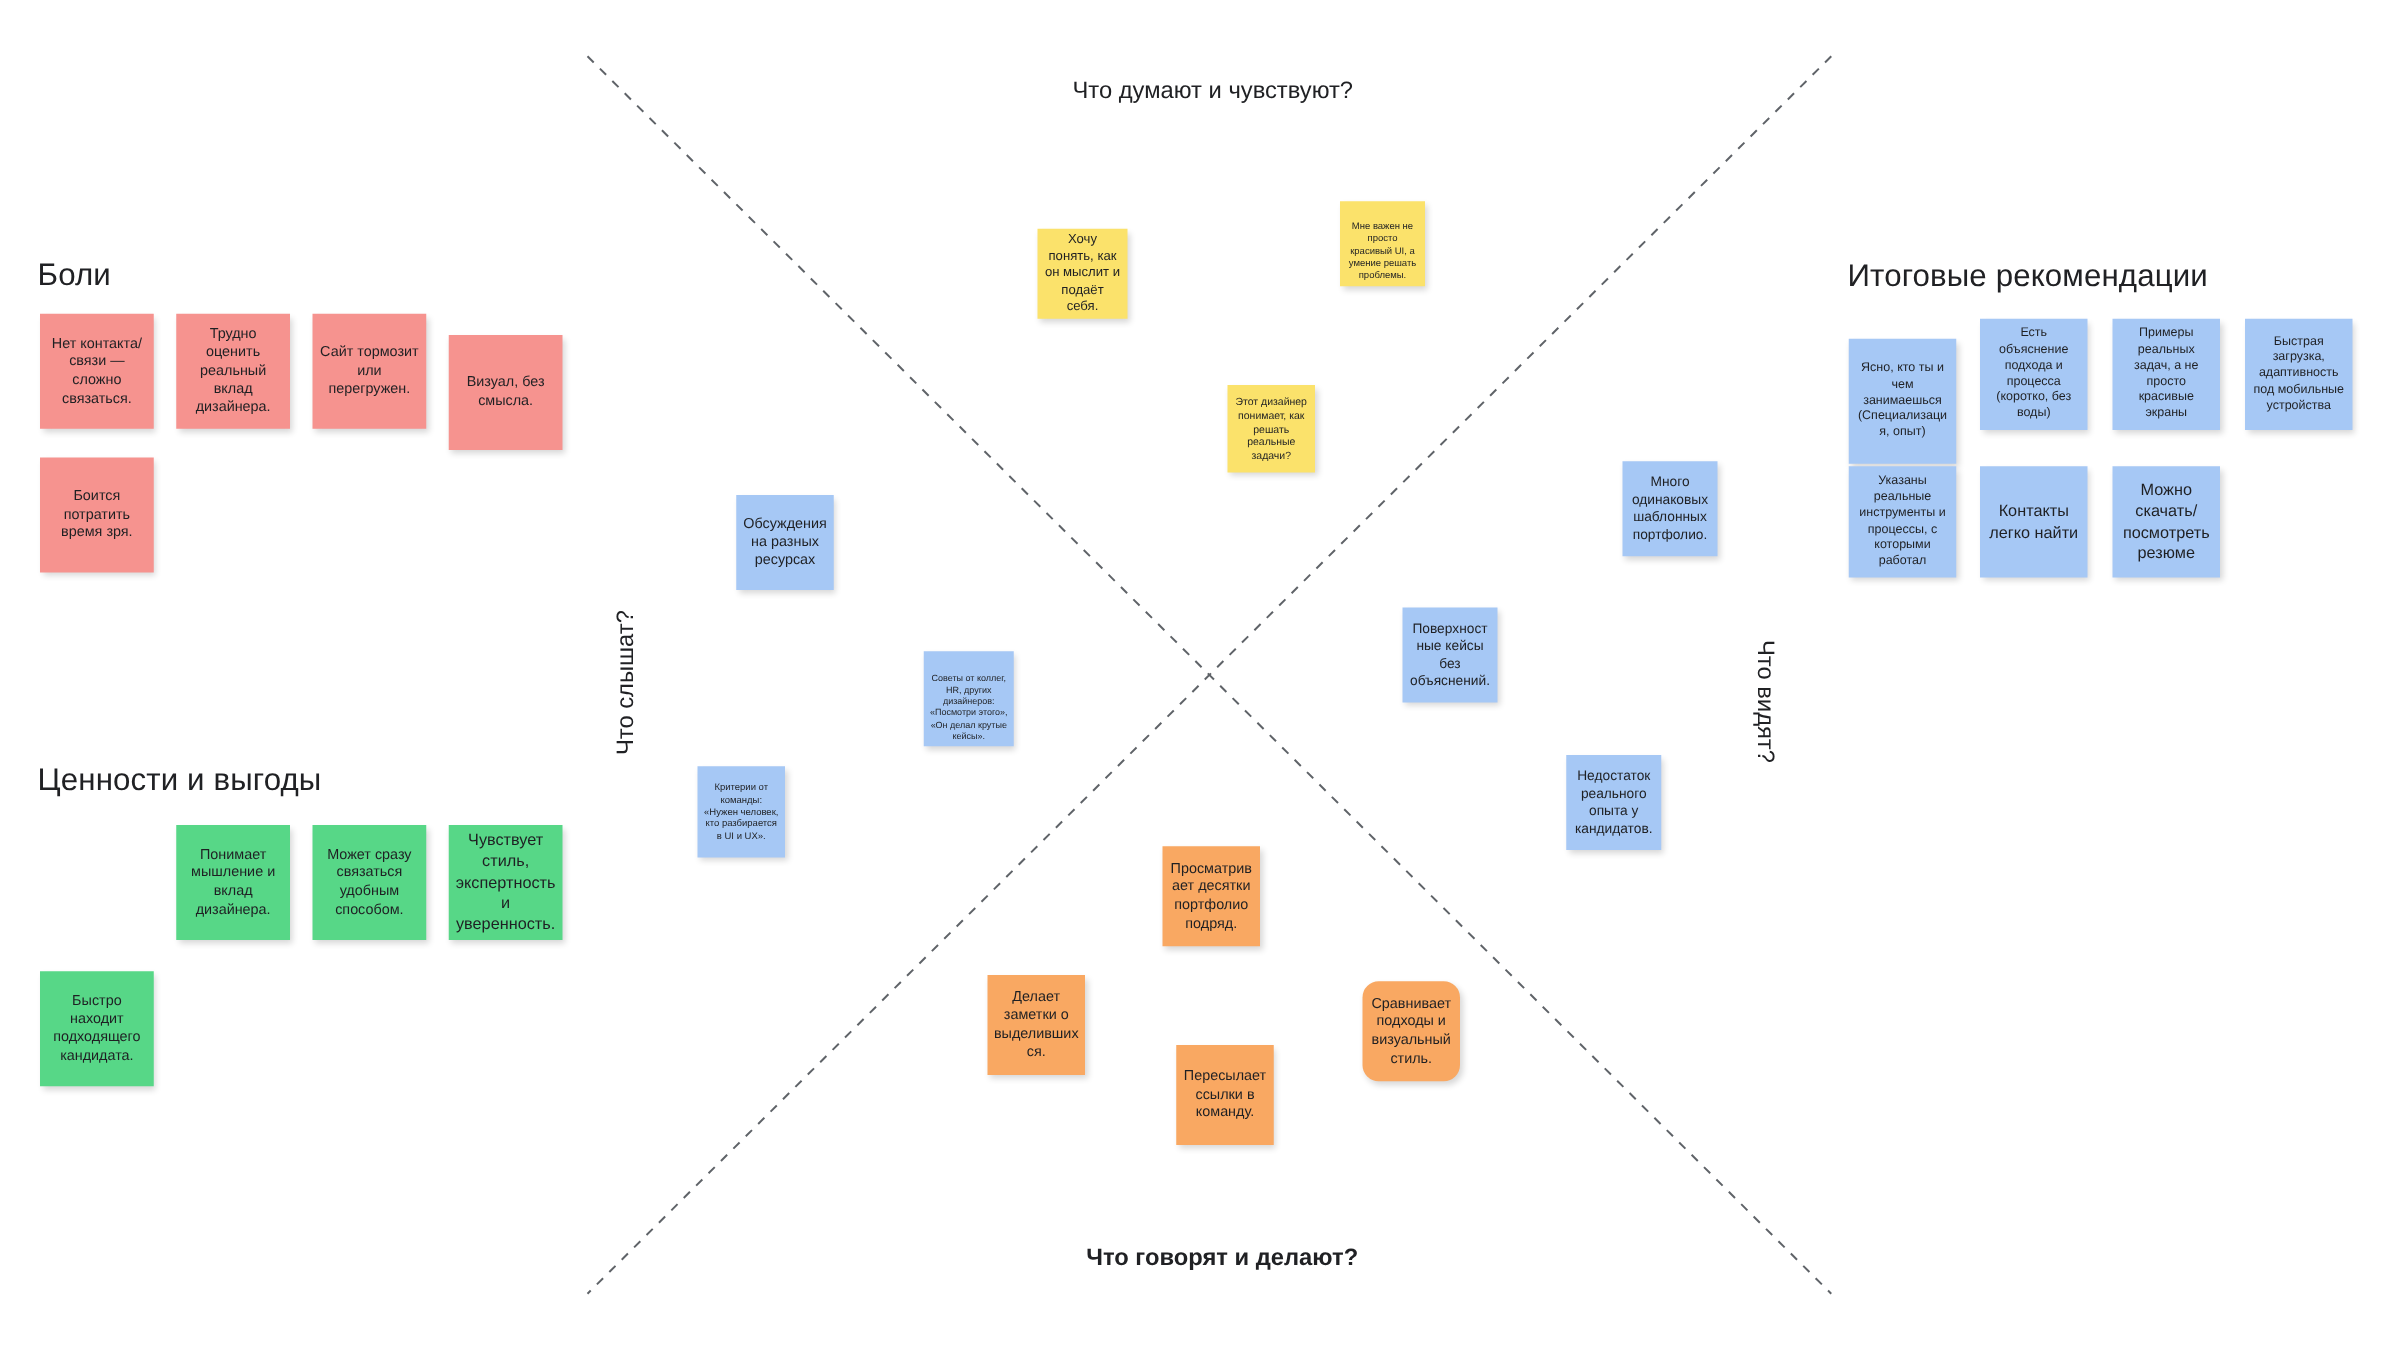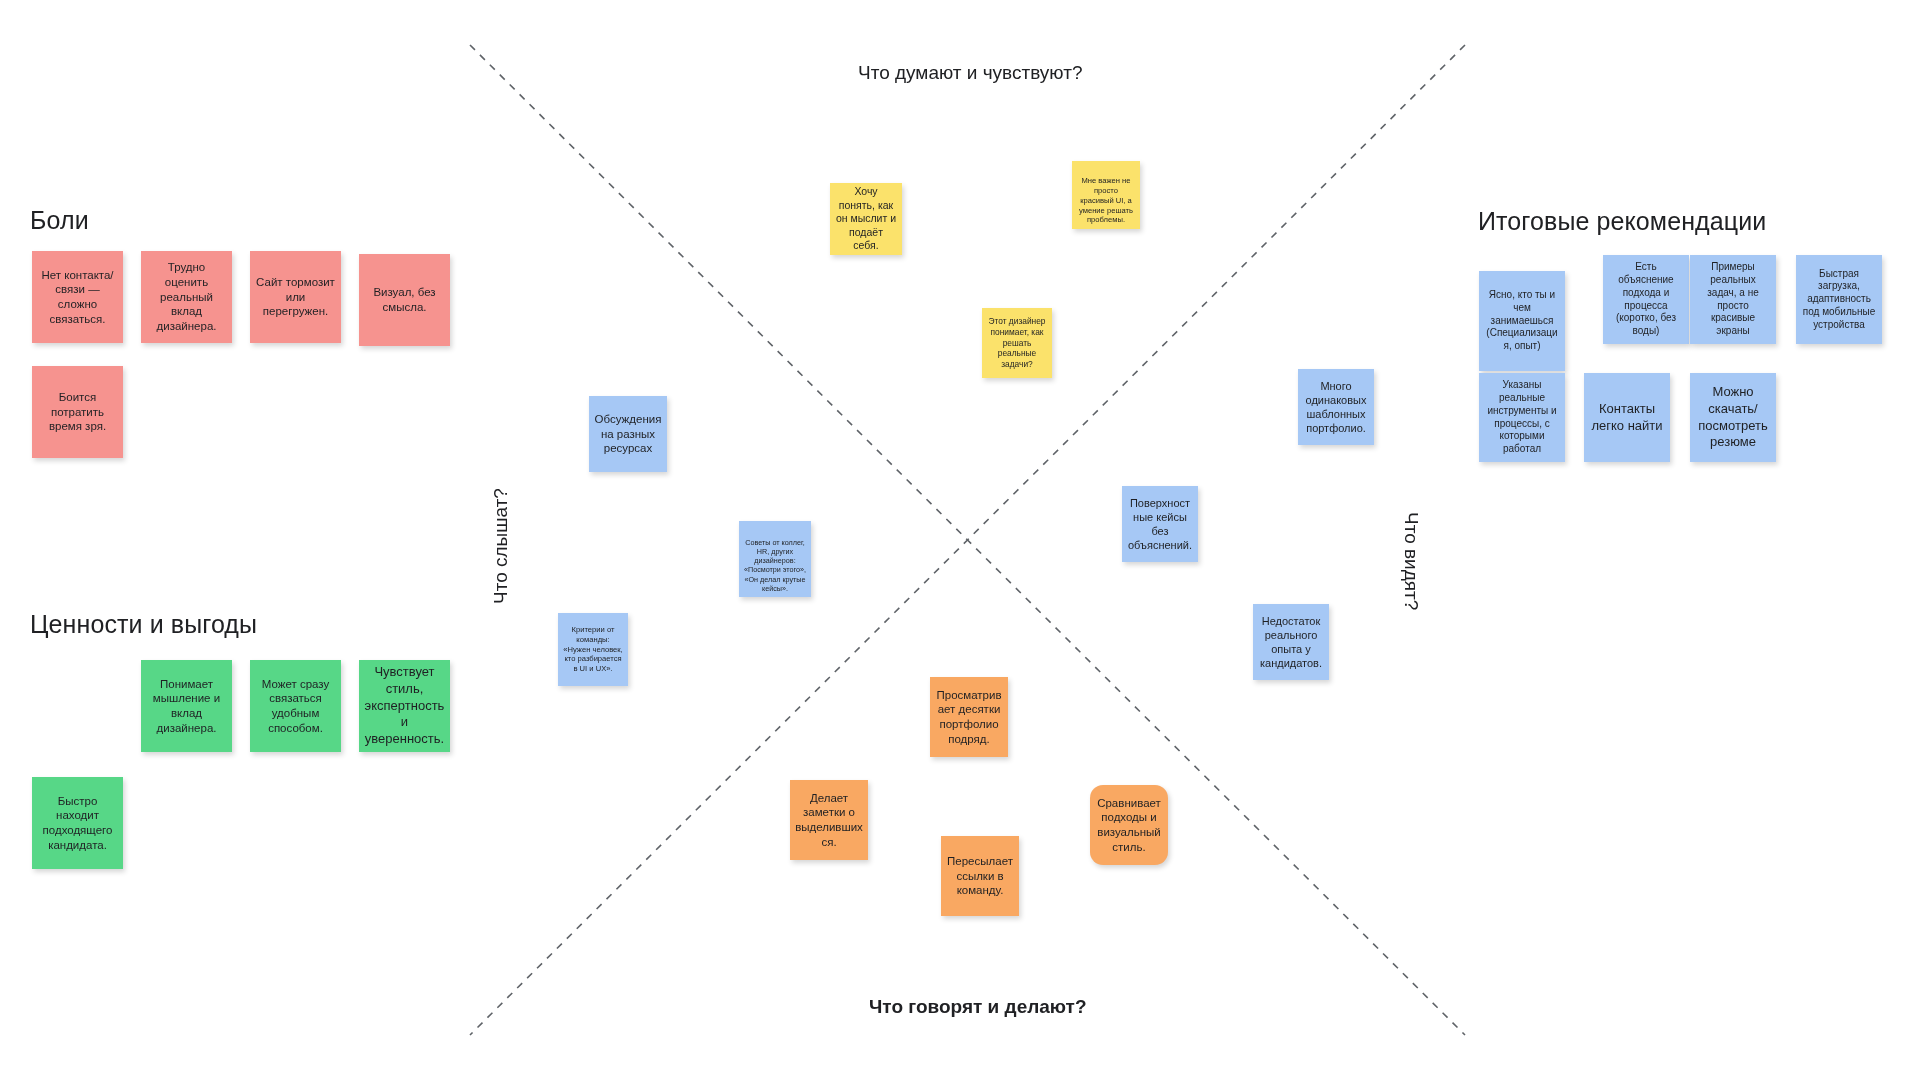--- a/index.html
+++ b/index.html
@@ -107,21 +107,21 @@
 
   <div class="note c-pink" style="left:32px; top:251px; width:91px; height:92px; font-size:11.5px;">
     <span>Нет контакта/ связи — сложно связаться.</span>
   </div>
   <div class="note c-pink" style="left:141px; top:251px; width:91px; height:92px; font-size:11.5px;">
     <span>Трудно оценить реальный вклад дизайнера.</span>
   </div>
   <div class="note c-pink" style="left:250px; top:251px; width:91px; height:92px; font-size:11.5px;">
     <span>Сайт тормозит или перегружен.</span>
   </div>
-  <div class="note c-pink" style="left:359px; top:254px; width:91px; height:92px; font-size:11.5px;">
+  <div class="note c-pink" style="left:359px; top:268px; width:91px; height:92px; font-size:11.5px;">
     <span>Визуал, без смысла.</span>
   </div>
   <div class="note c-pink" style="left:32px; top:366px; width:91px; height:92px; font-size:11.5px;">
     <span>Боится потратить время зря.</span>
   </div>
 
   <div class="panel-title" style="left:30px; top:610px;">Ценности и выгоды</div>
 
   <div class="note c-green" style="left:141px; top:660px; width:91px; height:92px; font-size:11.5px;">
     <span>Понимает мышление и вклад дизайнера.</span>
@@ -134,21 +134,21 @@
   </div>
   <div class="note c-green" style="left:32px; top:777px; width:91px; height:92px; font-size:11.5px;">
     <span>Быстро находит подходящего кандидата.</span>
   </div>
 
   <div class="panel-title" style="left:1478px; top:207px;">Итоговые рекомендации</div>
 
   <div class="note c-blue" style="left:1479px; top:271px; width:86px; height:100px; font-size:10px;">
     <span>Ясно, кто ты и чем занимаешься (Специализация, опыт)</span>
   </div>
-  <div class="note c-blue" style="left:1584px; top:255px; width:86px; height:89px; font-size:10px;margin-left:19px;">
+  <div class="note c-blue" style="left:1584px; top:255px; width:86px; height:89px; font-size:10px;">
     <span>Есть объяснение подхода и процесса (коротко, без воды)</span>
   </div>
   <div class="note c-blue" style="left:1690px; top:255px; width:86px; height:89px; font-size:10px;">
     <span>Примеры реальных задач, а не просто красивые экраны</span>
   </div>
   <div class="note c-blue" style="left:1796px; top:255px; width:86px; height:89px; font-size:10px;">
     <span>Быстрая загрузка, адаптивность под мобильные устройства</span>
   </div>
   <div class="note c-blue" style="left:1479px; top:373px; width:86px; height:89px; font-size:10px;">
     <span>Указаны реальные инструменты и процессы, с которыми работал</span>

